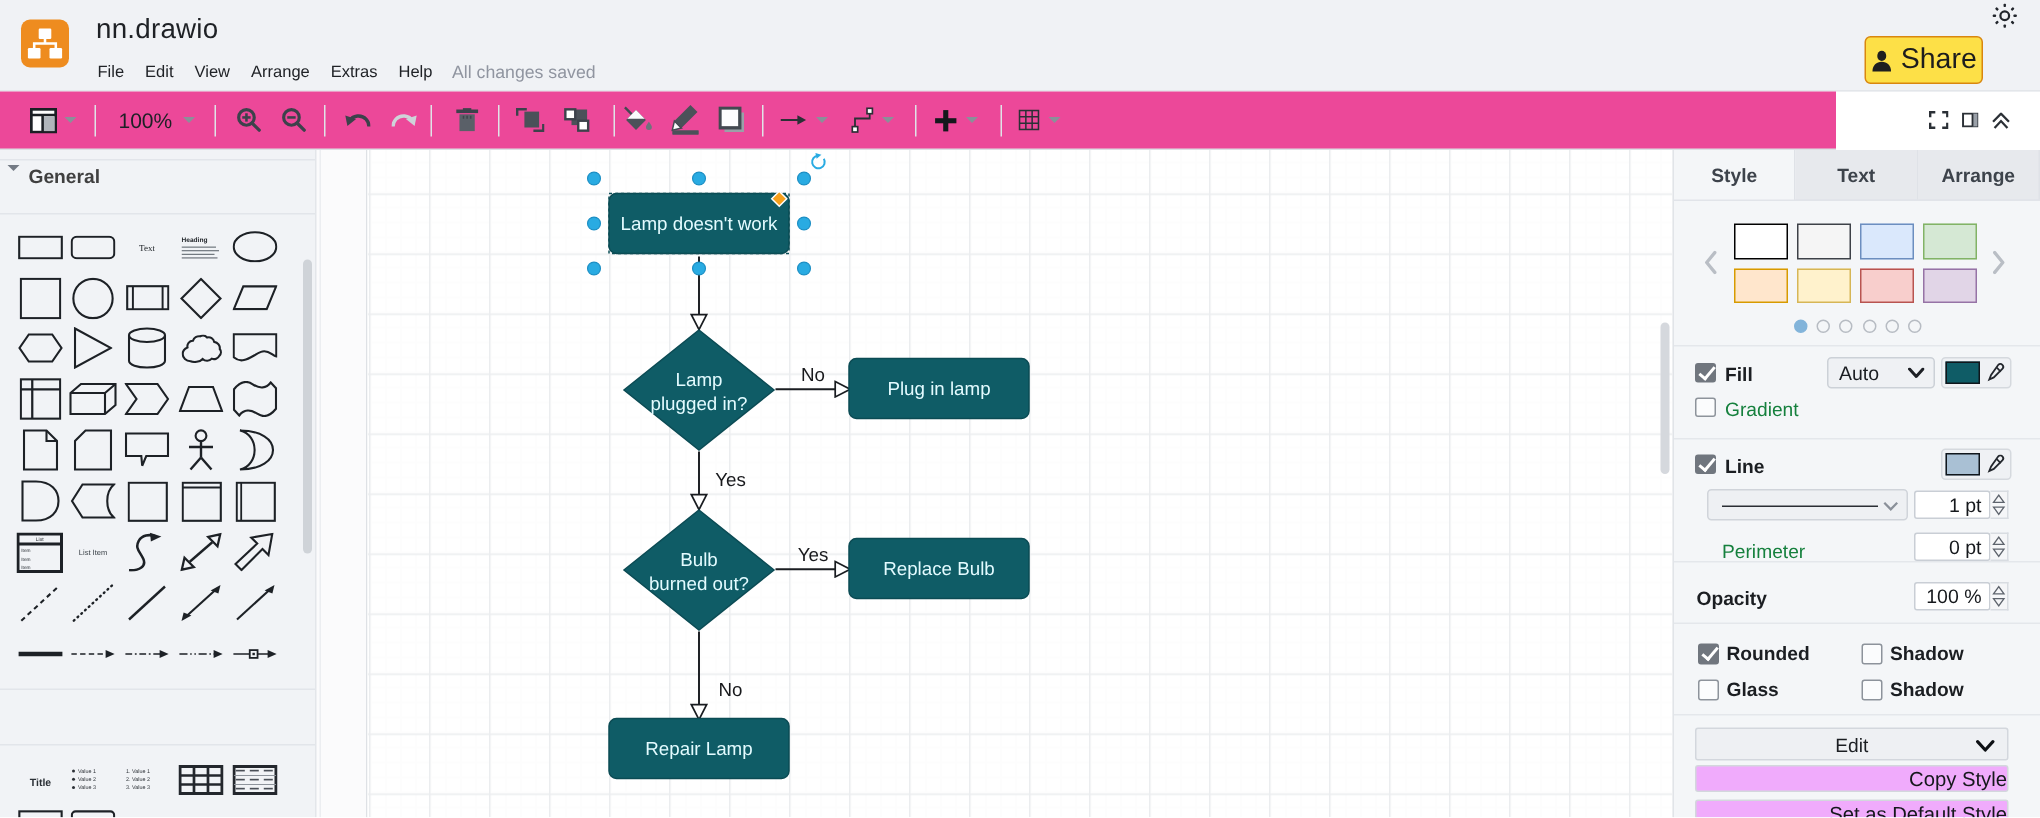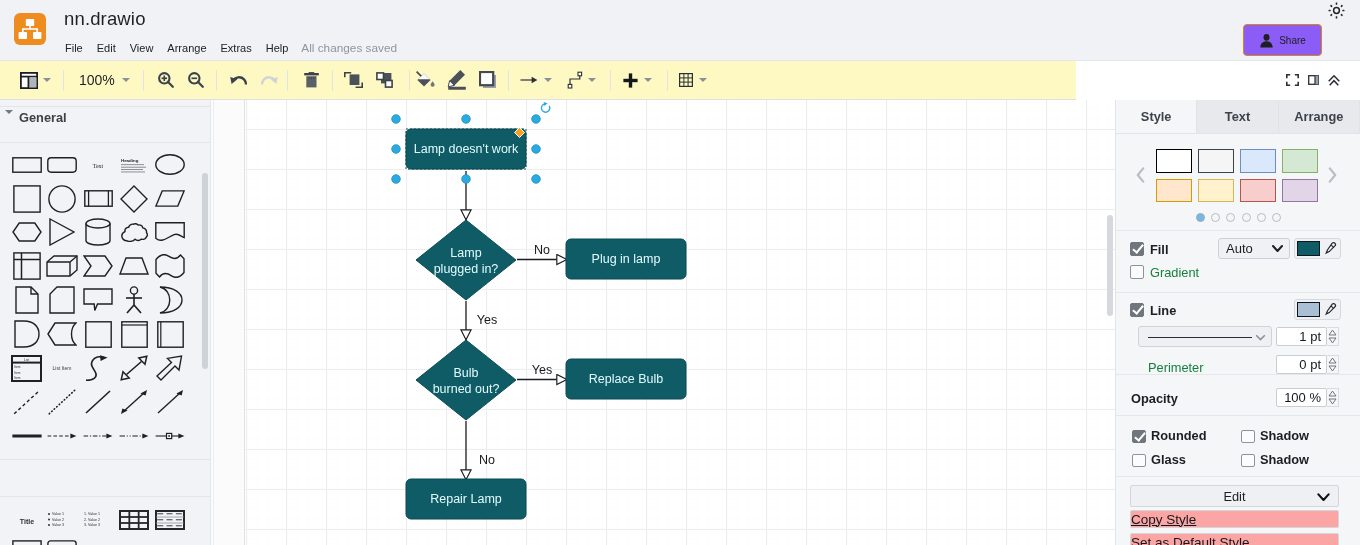--- a/index.html
+++ b/index.html
@@ -12,28 +12,28 @@
   .header{position:absolute;left:0;top:0;width:1360px;height:61px;background:#f0f2f5;
     box-sizing:border-box;}
   .header .hr-line{position:absolute;left:0;bottom:0;width:100%;height:1px;background:#e3e6ea;}
   .logo{position:absolute;left:14px;top:13px;width:32px;height:32px;border-radius:6px;
     background:#ee8c1f;overflow:hidden;}
   .doc-title{position:absolute;left:64px;top:8px;font-size:18.5px;color:#1e2125;
     letter-spacing:0.15px;}
   .menubar{position:absolute;left:58px;top:38px;height:20px;display:flex;align-items:center;}
   .menubar .mi{font-size:11px;color:#202327;padding:0 7.0px;white-space:nowrap;}
   .menubar .status{font-size:11.8px;color:#9095a0;padding-left:6px;white-space:nowrap;}
-  .share-btn{position:absolute;left:1243px;top:24px;width:79px;height:32px;background:#8b5cf6;
+  .share-btn{position:absolute;left:1243px;top:24px;width:79px;height:32px;background:#fde047;
     border:1px solid #d9870f;border-radius:4px;display:flex;align-items:center;
-    justify-content:center;color:#1d1d1d;font-size:10px;box-sizing:border-box;}
+    justify-content:center;color:#1d1d1d;font-size:19px;box-sizing:border-box;}
   .share-btn .slabel{margin-left:5px;}
   .theme-btn{position:absolute;left:1328px;top:2px;width:17px;height:17px;}
 
   
-  .toolbar{position:absolute;left:0;top:61px;width:1076px;height:39px;background:#fef9c3;
+  .toolbar{position:absolute;left:0;top:61px;width:1224px;height:39px;background:#ec4899;
     box-sizing:border-box;text-align:center;}
   .toolbar .tb-line{position:absolute;left:0;bottom:0;width:100%;height:1px;background:#dcdfe4;}
   .tb-btn{position:absolute;top:0;height:38px;display:flex;align-items:center;justify-content:center;}
   .tb-sep{position:absolute;top:9px;width:1px;height:21px;background:#e0e3e8;}
   .caret{width:0;height:0;border-left:4.5px solid transparent;border-right:4.5px solid transparent;
     border-top:4.5px solid #8a9099;}
   .zoomlabel{position:absolute;font-size:14px;color:#1d2025;top:11px;}
 
   
   .sidebar{position:absolute;left:0;top:100px;width:210px;height:445px;background:#f1f3f6;
@@ -70,22 +70,22 @@
     border-radius:2px;display:inline-block;position:relative;}
   .chk.on{background:#70767e;border-color:#70767e;}
   .chk.on:after{content:"";position:absolute;left:4.4px;top:-0.6px;width:3.6px;height:9.4px;
     border:solid #fff;border-width:0 2.2px 2.2px 0;transform:rotate(40deg);}
   .lbl{font-size:12.8px;color:#1b1e22;}
   .lbl.dim{color:#15803d;}
   .lbl.bold{font-weight:bold;}
   .numbox{box-sizing:border-box;border:1px solid #c9ced5;background:#fff;border-radius:2px;
     font-size:13px;color:#15181c;text-align:right;display:flex;align-items:center;
     justify-content:flex-end;padding-right:5px;}
-  .btnrow{box-sizing:border-box;border:1px solid #d3d7dd;background:#fca5a5;border-radius:2px;
-    font-size:13.5px;color:#15181c;display:flex;align-items:center;justify-content:flex-start;text-decoration:underline;}
+  .btnrow{box-sizing:border-box;border:1px solid #d3d7dd;background:#f0abfc;border-radius:2px;
+    font-size:13.5px;color:#15181c;display:flex;align-items:center;justify-content:flex-end;}
 </style>
 </head>
 <body>
 
 <div id="app">
 <div class="header">
 <div class="hr-line"></div>
 <div class="logo">
 <svg width="32" height="32" viewBox="0 0 32 32">
  <rect x="11.8" y="6" width="8.4" height="7" rx="0.8" fill="#fff"></rect>

